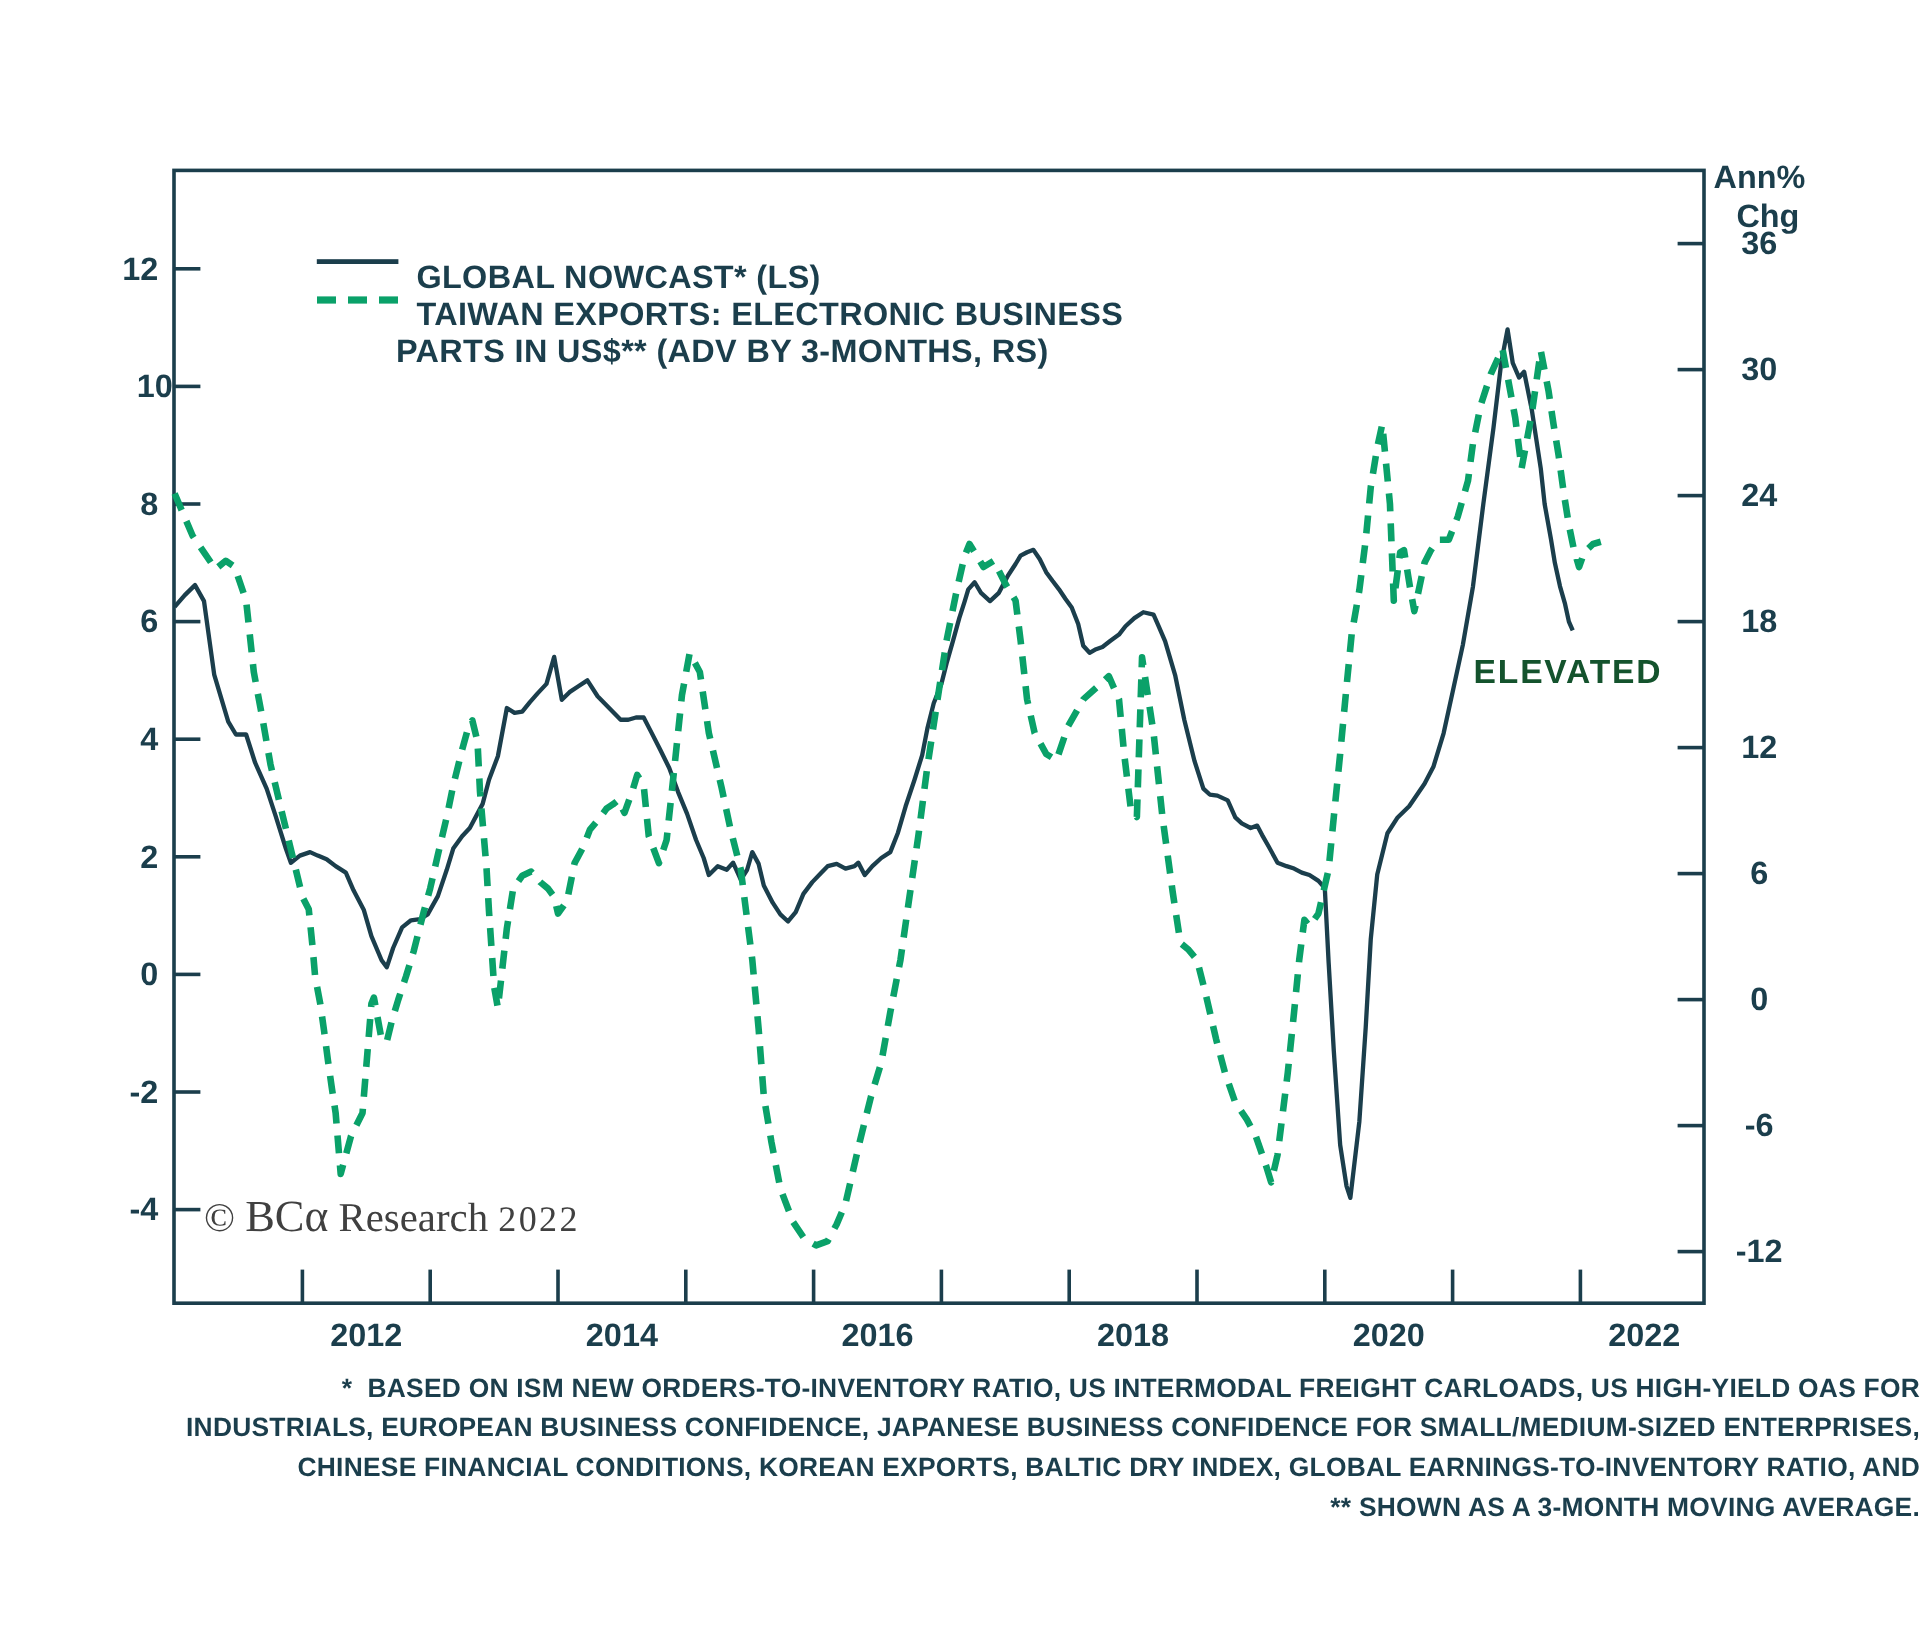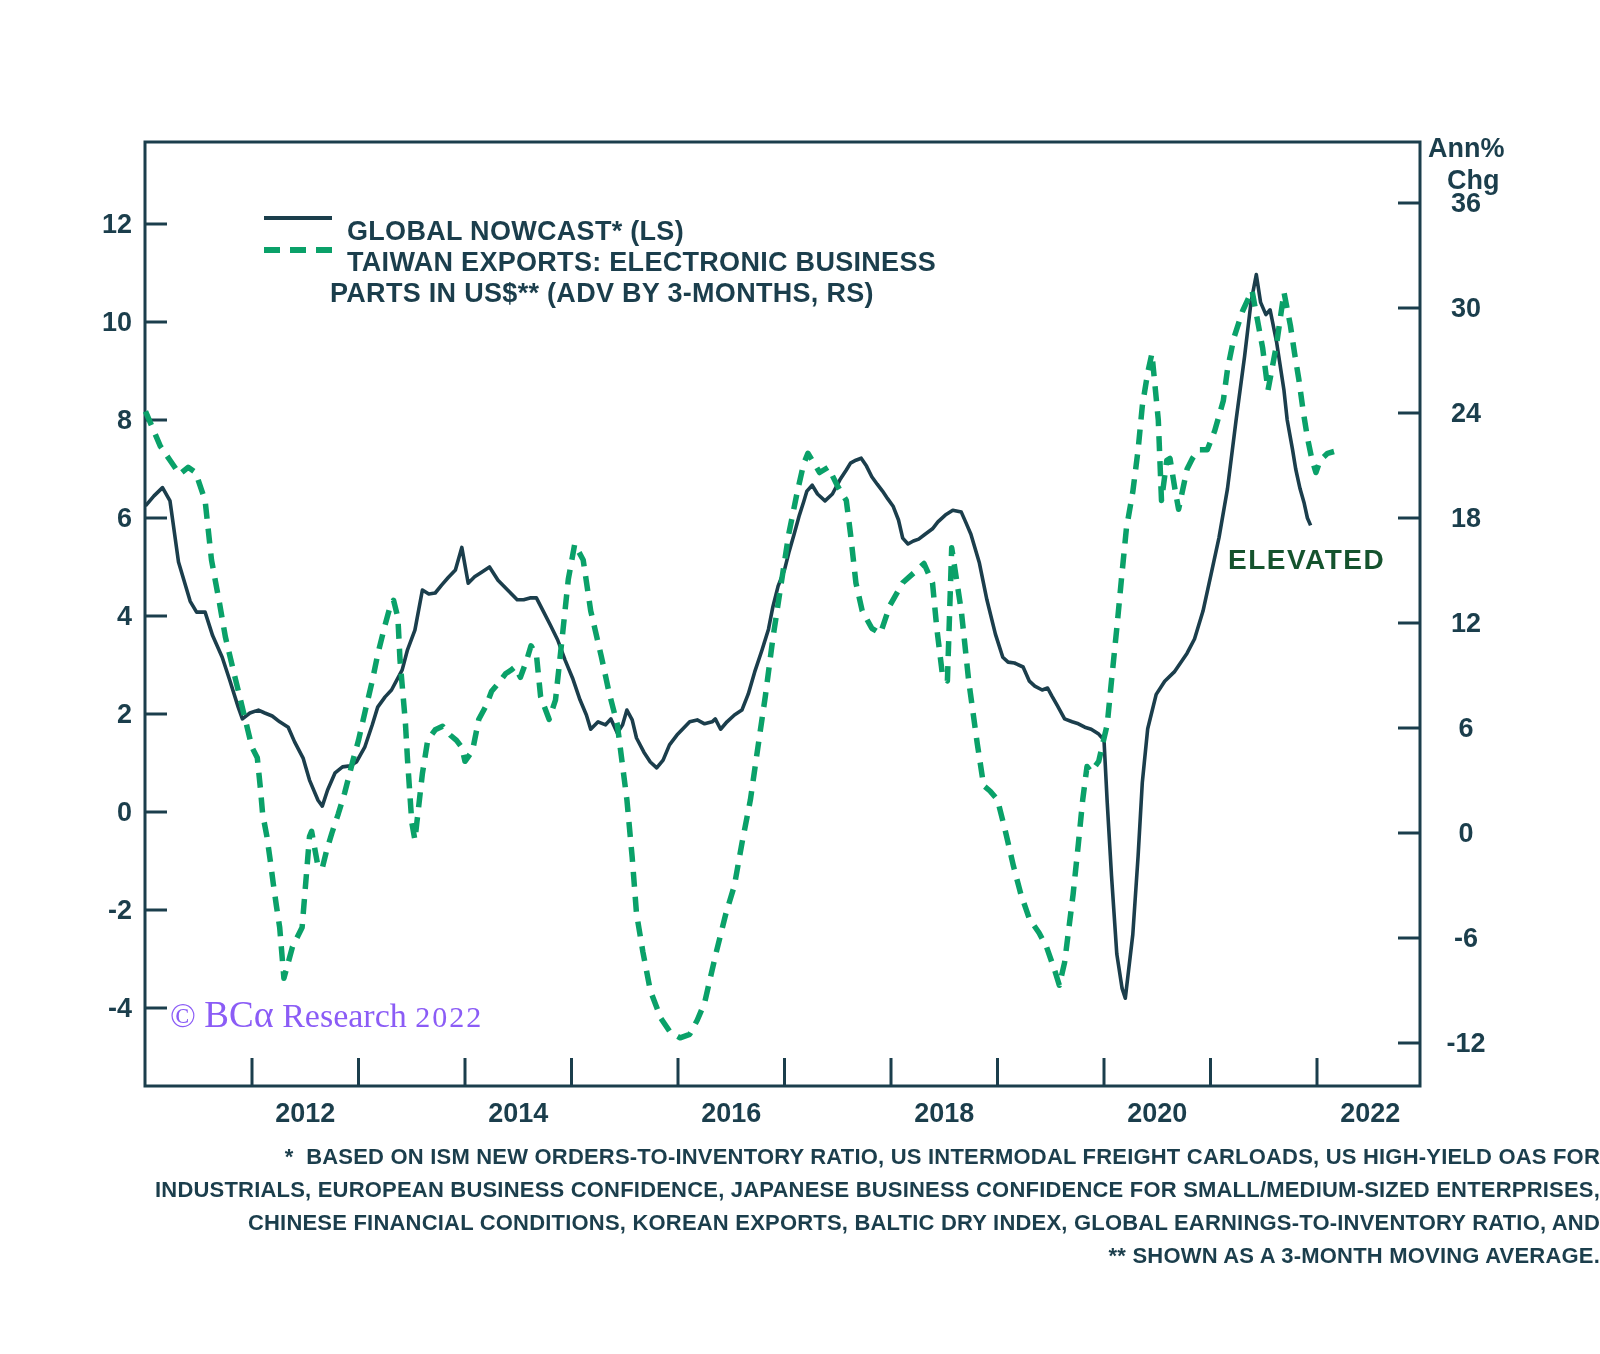--- a/index.html
+++ b/index.html
@@ -13,21 +13,21 @@
   .right-header{position:absolute;left:1428px;font-weight:bold;font-size:27px;line-height:32px;}
   .legend{position:absolute;left:264px;top:216px;font-weight:bold;font-size:27px;letter-spacing:.3px;}
   .legend-row{display:flex;align-items:flex-start;height:31px;}
   .legend-swatch{width:68px;margin-right:15px;flex:0 0 68px;}
   .swatch-solid{border-top:4px solid #1B3E4C;height:0;}
   .swatch-dashed{height:6px;background:repeating-linear-gradient(90deg,#0AA169 0 16px,transparent 16px 26px);}
   .legend-row3{padding-left:66px;height:31px;line-height:31px;}
   .elevated{position:absolute;left:1228px;top:544px;width:184px;text-align:left;
             font-weight:bold;font-size:28px;letter-spacing:1.5px;color:#14532d;}
   .copyright{position:absolute;left:170px;top:992px;font-family:"Liberation Serif",serif;
-             font-size:34px;color:#8b5cf6;white-space:pre;}
+             font-size:34px;color:#404040;white-space:pre;}
   .copyright .brand{font-size:37px;}
   .copyright .alpha{font-size:38px;}
   .copyright .year{font-size:30px;letter-spacing:2px;}
   .footnotes{position:absolute;left:138px;top:1140px;font-weight:bold;font-size:22px;
              line-height:33px;color:#1B3E4C;letter-spacing:.2px;text-align:right;}
   .fn{white-space:pre;}
   .fn.indent{padding-left:17px;}
 </style>
 </head>
 <body>
@@ -64,21 +64,21 @@
       <line x1="997.5" y1="1058" x2="997.5" y2="1086" stroke="#1B3E4C" stroke-width="3"></line>
       <line x1="1104" y1="1058" x2="1104" y2="1086" stroke="#1B3E4C" stroke-width="3"></line>
       <line x1="1210.5" y1="1058" x2="1210.5" y2="1086" stroke="#1B3E4C" stroke-width="3"></line>
       <line x1="1317" y1="1058" x2="1317" y2="1086" stroke="#1B3E4C" stroke-width="3"></line>
       <path d="M145.5 505.8 L154.0 495.9 L162.5 487.6 L170.0 500.9 L178.5 562.1 L190.2 601.3 L196.6 612.1 L205.1 612.1 L212.6 635.6 L222.2 657.2 L229.6 679.7 L238.2 707.1 L242.4 718.9 L249.9 713.0 L258.4 710.1 L264.8 713.0 L272.2 716.0 L279.7 721.8 L288.2 727.2 L294.6 741.9 L303.1 758.1 L309.5 780.1 L318.0 800.2 L322.3 806.1 L327.6 790.0 L335.1 772.8 L342.5 766.9 L350.0 765.9 L356.4 762.0 L364.9 746.8 L372.3 724.8 L377.7 707.1 L385.1 696.9 L391.5 690.0 L402.2 669.9 L407.5 649.8 L414.9 630.2 L422.4 590.0 L428.8 594.0 L435.2 593.0 L441.6 585.1 L448.0 577.8 L455.4 569.9 L461.8 547.4 L468.2 583.2 L474.6 576.8 L482.0 571.9 L489.5 567.0 L498.0 580.2 L507.6 590.0 L517.2 599.8 L523.6 599.8 L530.0 597.9 L536.4 597.9 L542.7 610.1 L550.2 624.8 L557.7 640.0 L565.1 660.1 L572.6 678.2 L580.0 699.8 L586.4 715.0 L590.7 729.2 L598.1 721.8 L605.6 724.8 L610.9 718.9 L617.3 733.1 L622.6 724.8 L626.9 710.1 L632.2 719.9 L636.5 738.0 L643.9 752.2 L650.3 762.0 L656.7 767.9 L663.1 760.1 L669.5 744.9 L676.9 735.1 L684.4 727.2 L689.7 721.8 L697.2 719.9 L704.6 723.8 L712.1 721.8 L715.3 718.9 L720.6 729.2 L727.0 721.8 L734.4 715.0 L741.9 710.1 L748.3 693.9 L754.7 671.9 L762.1 649.8 L768.5 629.2 L772.8 607.2 L778.1 586.1 L784.5 569.9 L788.8 552.8 L794.1 534.2 L799.4 515.1 L803.7 501.8 L806.9 491.1 L812.2 485.2 L817.5 494.0 L825.0 500.9 L832.4 494.0 L839.9 479.8 L846.3 470.0 L850.5 463.1 L855.9 460.2 L861.2 458.2 L866.5 466.1 L871.8 476.8 L877.2 484.2 L882.5 491.1 L887.8 498.9 L893.1 506.2 L898.5 520.0 L902.7 538.1 L908.0 544.0 L913.4 541.0 L918.7 539.1 L925.1 534.2 L932.5 528.8 L937.9 521.9 L945.3 515.1 L952.8 510.2 L961.3 512.1 L965.6 521.9 L970.9 534.2 L979.4 563.1 L986.9 599.8 L995.4 634.1 L1002.8 657.2 L1008.1 662.1 L1014.5 663.0 L1023.1 667.0 L1029.4 681.2 L1034.8 686.1 L1042.2 690.0 L1047.6 688.0 L1051.8 695.9 L1057.1 705.2 L1064.6 718.9 L1072.1 721.8 L1078.4 723.8 L1084.8 727.2 L1091.2 729.2 L1098.7 734.1 L1104.0 740.0 L1107.2 802.2 L1111.5 875.7 L1116.8 954.1 L1122.1 988.4 L1125.3 998.2 L1132.8 934.5 L1138.1 856.1 L1142.3 782.6 L1147.7 728.7 L1156.2 694.4 L1164.7 681.2 L1174.3 671.9 L1187.1 653.2 L1194.5 639.0 L1203.0 611.1 L1210.5 576.8 L1219.0 537.6 L1227.5 488.6 L1236.1 420.0 L1244.6 356.3 L1251.0 302.4 L1256.3 274.5 L1260.6 302.4 L1265.9 314.6 L1270.1 309.8 L1276.5 341.6 L1284.0 390.6 L1287.2 420.0 L1292.5 449.4 L1295.7 469.0 L1300.0 488.6 L1304.2 503.3 L1307.4 518.0 L1310.6 525.4" fill="none" stroke="#1B3E4C" stroke-width="3.6" stroke-linejoin="round"></path>
       <path d="M145.5 411.3 L160.4 446.3 L170.0 460.3 L179.6 474.3 L188.1 467.3 L195.6 472.5 L205.1 500.5 L211.5 560.0 L219.0 600.3 L225.4 637.0 L235.0 677.3 L243.5 712.3 L252.0 747.3 L257.3 757.8 L260.5 789.3 L262.6 813.8 L266.9 836.5 L270.1 859.3 L273.3 883.8 L276.5 906.5 L279.7 927.5 L283.9 978.3 L292.5 946.8 L302.1 927.5 L309.5 836.5 L311.6 831.3 L318.0 866.3 L322.3 868.0 L326.6 850.5 L331.9 833.0 L338.3 813.8 L344.7 792.8 L353.2 759.5 L358.5 740.3 L364.9 712.3 L372.3 680.8 L377.7 654.5 L385.1 624.8 L390.4 605.5 L393.6 600.3 L397.9 617.8 L400.0 659.8 L405.4 722.8 L407.5 759.5 L411.8 822.5 L414.9 840.0 L422.4 773.5 L427.7 740.3 L435.2 729.8 L442.6 726.3 L450.1 735.0 L456.5 740.3 L461.8 747.3 L465.0 761.3 L472.5 750.8 L478.8 719.3 L486.3 705.3 L491.6 691.3 L499.1 682.5 L505.5 673.8 L510.8 670.3 L515.1 666.8 L520.4 677.3 L526.8 659.8 L531.0 645.8 L536.4 654.5 L540.6 696.5 L549.1 719.3 L555.5 700.0 L561.9 640.5 L568.3 579.3 L574.7 544.3 L583.2 560.0 L590.7 610.8 L601.3 656.3 L608.8 691.3 L617.3 724.5 L626.9 799.8 L632.2 857.5 L636.5 913.5 L642.9 952.0 L650.3 990.5 L661.0 1018.5 L670.5 1032.5 L680.1 1037.8 L689.7 1034.3 L697.2 1020.3 L704.6 1002.8 L716.3 952.0 L725.9 913.5 L734.4 885.5 L741.9 843.5 L750.4 799.8 L757.9 747.3 L765.3 696.5 L772.8 638.8 L781.3 582.8 L788.8 533.8 L797.3 491.8 L803.7 463.8 L807.9 453.3 L815.4 465.5 L819.6 472.5 L828.2 467.3 L837.8 486.5 L846.3 500.5 L850.5 533.8 L855.9 582.8 L862.2 610.8 L871.8 628.3 L880.4 633.5 L889.9 605.5 L902.7 582.8 L914.4 572.3 L924.0 563.5 L932.5 582.8 L936.8 628.3 L942.1 672.0 L947.4 680.8 L951.7 547.8 L961.3 610.8 L968.7 680.8 L977.3 743.8 L983.7 785.8 L990.0 791.0 L997.5 799.8 L1005.0 829.5 L1013.5 866.3 L1020.9 894.3 L1029.4 918.8 L1039.0 932.8 L1046.5 946.8 L1055.0 971.3 L1059.3 985.3 L1064.6 962.5 L1073.1 894.3 L1078.4 843.5 L1082.7 799.8 L1087.0 766.5 L1091.2 771.8 L1098.7 761.3 L1107.2 724.5 L1111.5 680.8 L1116.8 628.3 L1122.1 572.3 L1126.4 528.5 L1132.8 491.8 L1138.1 449.8 L1142.3 406.0 L1147.7 372.8 L1151.9 353.5 L1158.3 420.0 L1161.5 500.5 L1166.8 460.3 L1170.0 458.5 L1175.4 491.8 L1178.6 509.3 L1187.1 469.0 L1192.4 458.5 L1198.8 449.8 L1207.3 449.8 L1214.8 430.5 L1223.3 400.8 L1227.5 369.3 L1233.9 337.8 L1242.4 311.5 L1252.0 290.5 L1262.7 348.3 L1268.0 390.3 L1276.5 344.8 L1284.0 292.3 L1290.4 325.5 L1294.6 353.5 L1298.9 379.8 L1303.2 411.3 L1307.4 437.5 L1311.7 458.5 L1315.9 472.5 L1320.2 460.3 L1327.6 453.3 L1334.0 451.5" fill="none" stroke="#0AA169" stroke-width="5.5" stroke-linejoin="round" stroke-dasharray="15 10"></path>
     </svg>
 
   <div id="left-labels">
       <div class="axis-label left-lab" style="top: 207px;">12</div>
-      <div class="axis-label left-lab" style="top: 305px;">10</div>
+      <div class="axis-label left-lab" style="top: 305px; margin-left: 12px;">10</div>
       <div class="axis-label left-lab" style="top: 403px;">8</div>
       <div class="axis-label left-lab" style="top: 501px;">6</div>
       <div class="axis-label left-lab" style="top: 599px;">4</div>
       <div class="axis-label left-lab" style="top: 697px;">2</div>
       <div class="axis-label left-lab" style="top: 795px;">0</div>
       <div class="axis-label left-lab" style="top: 893px;">-2</div>
       <div class="axis-label left-lab" style="top: 991px;">-4</div>
     </div>
   <div id="right-labels">
       <div class="axis-label right-lab" style="top: 186px;">36</div>

